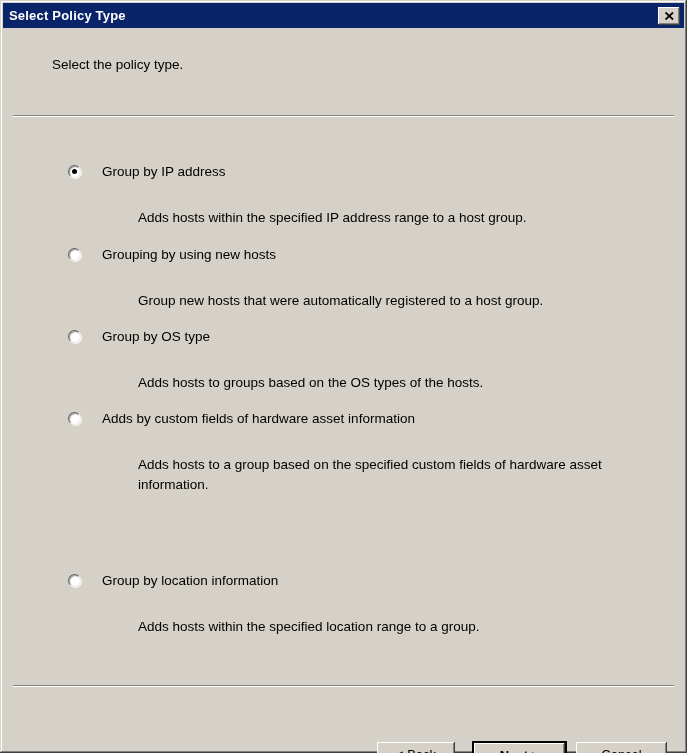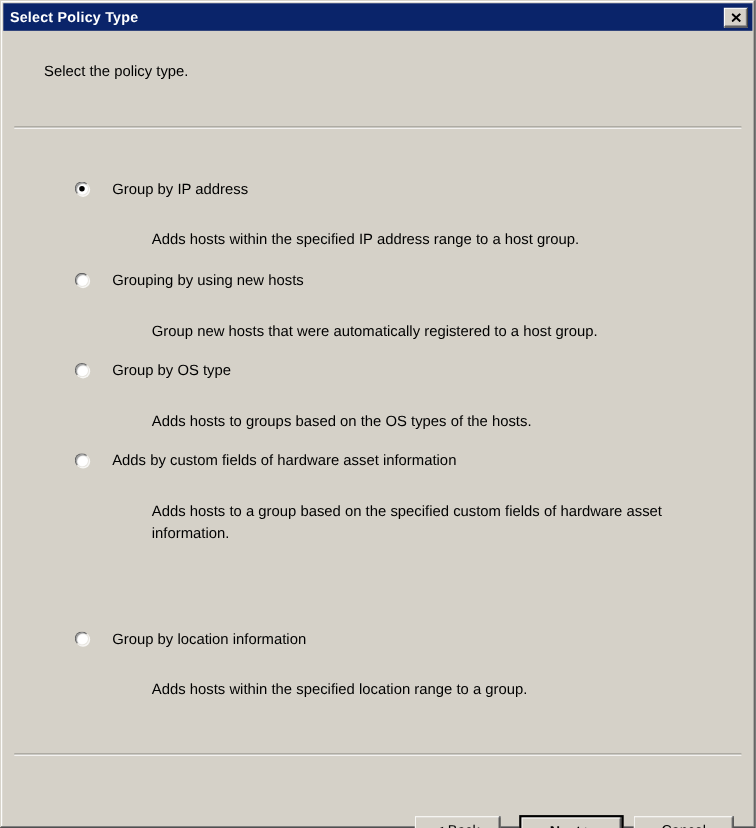--- a/index.html
+++ b/index.html
@@ -40,21 +40,21 @@
     box-shadow:
       inset -1px -1px 0 #404040,
       inset 1px 1px 0 #ffffff,
       inset -2px -2px 0 #808080;
     display:flex;align-items:center;justify-content:center;
     cursor:pointer;
   }
   .close-btn svg{display:block;}
   
   .instruction{
-    position:absolute;left:40px;top:57px;
+    position:absolute;left:52px;top:57px;
     font-size:13.5px;color:var(--text,#000);
   }
   .divider{
     position:absolute;left:13px;width:661px;height:0;
     border-top:1px solid #87857e;
     border-bottom:1px solid #ffffff;
   }
   .divider.top{top:115px;}
   .divider.bottom{top:685px;}
   

